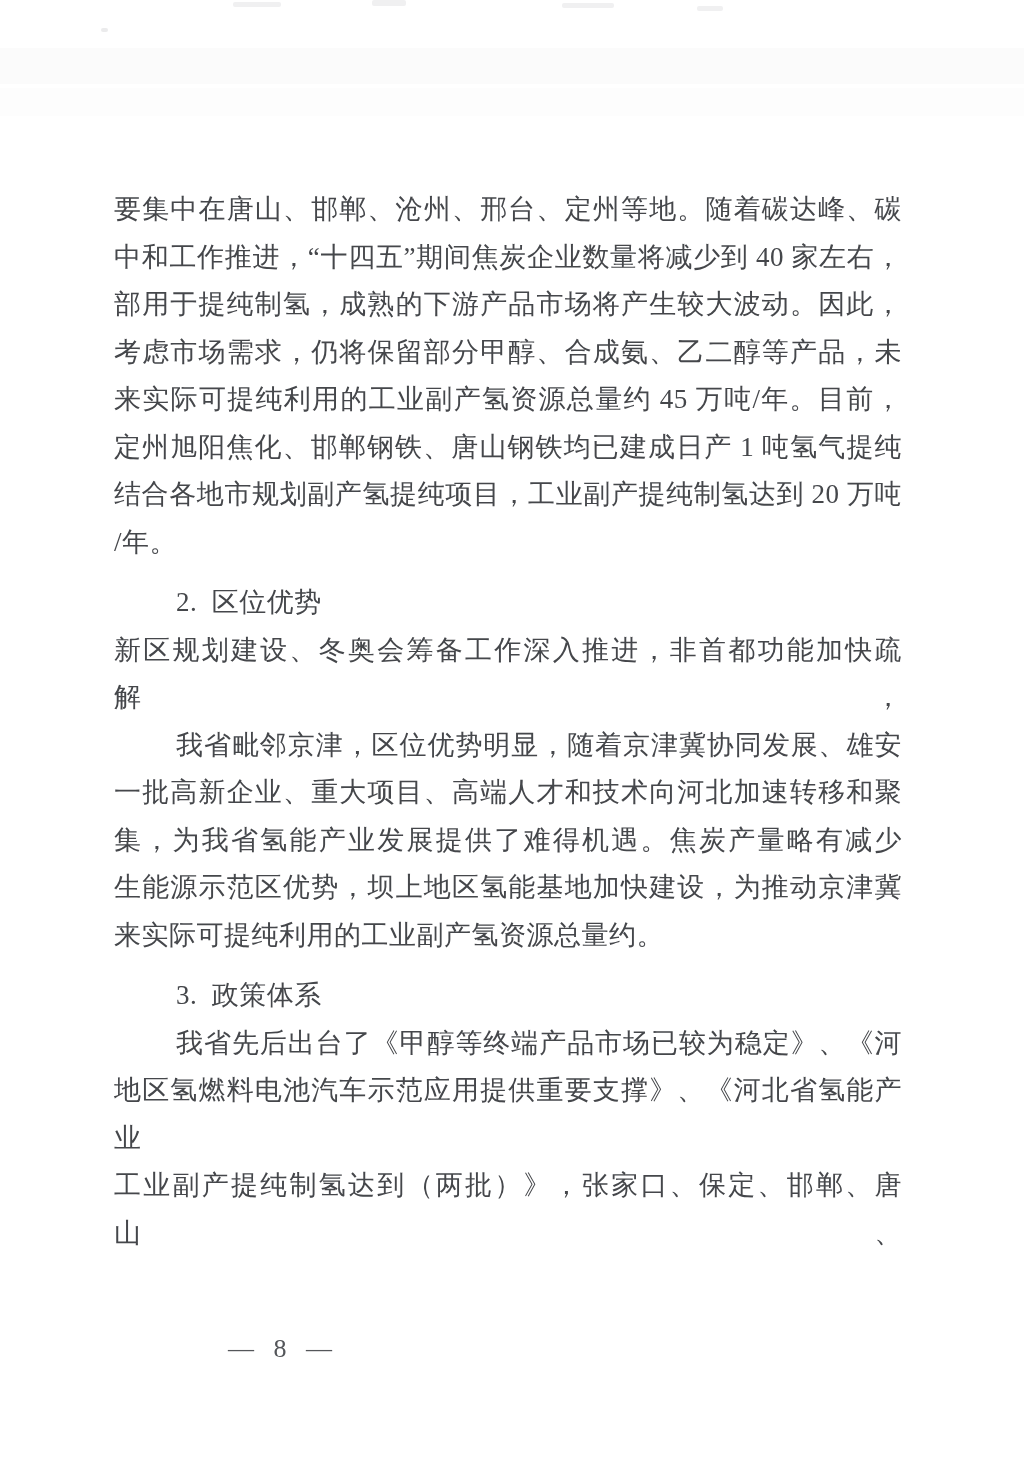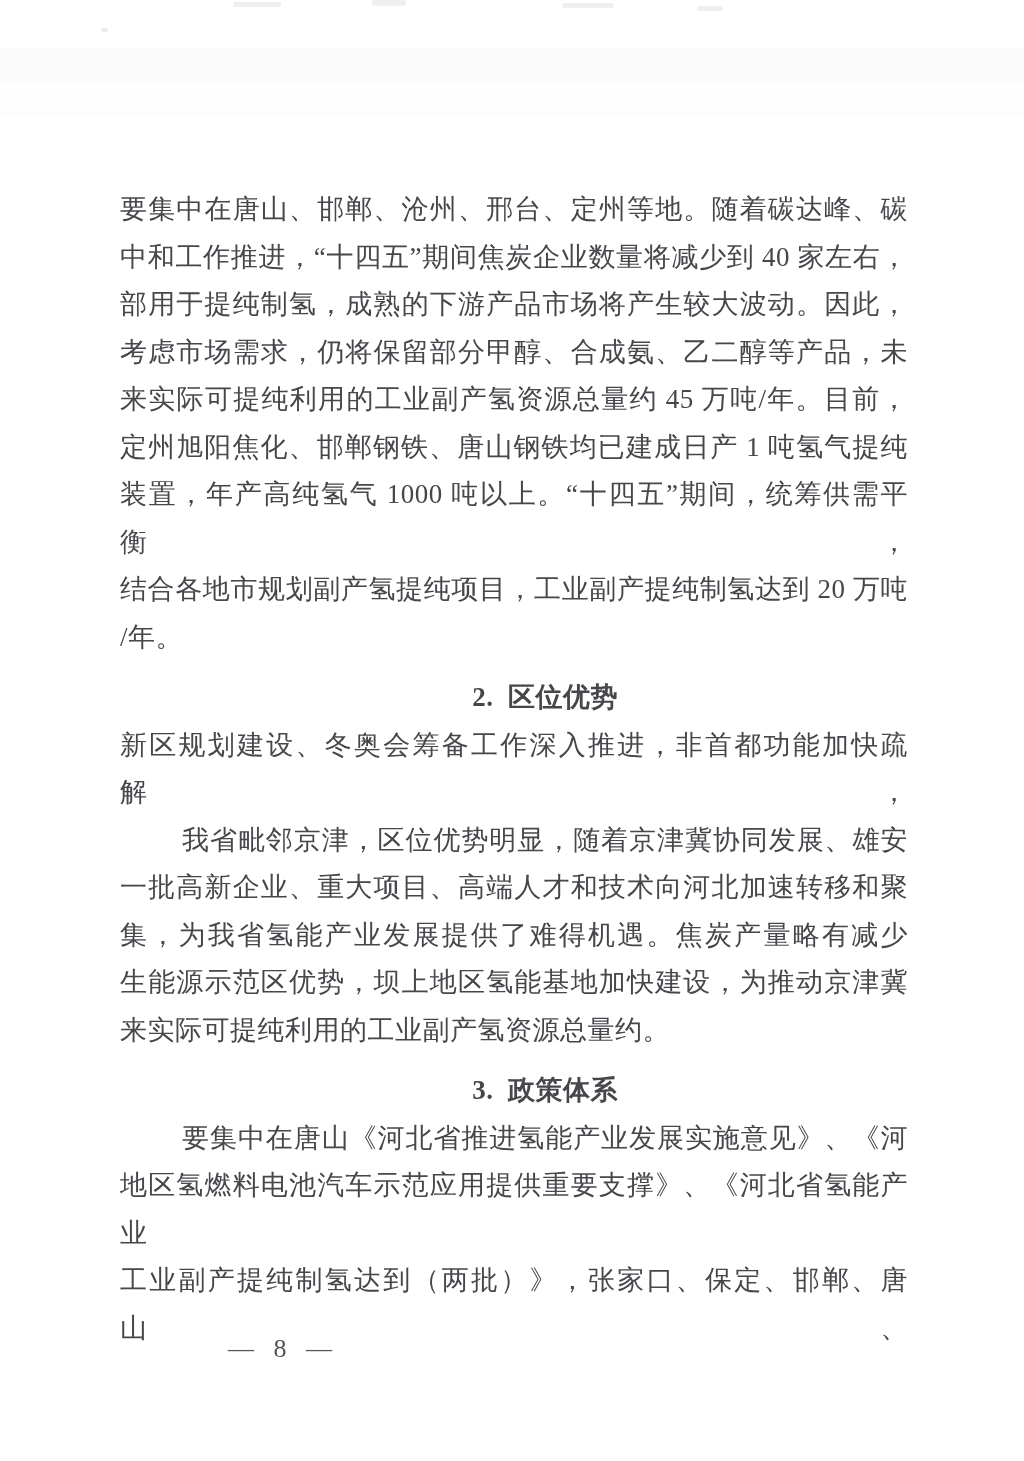--- a/index.html
+++ b/index.html
@@ -33,21 +33,21 @@
     pointer-events: none;
   }
   .smudge-1 { left: 233px; top: 2px;  width: 48px; height: 5px; }
   .smudge-2 { left: 372px; top: 0px;  width: 34px; height: 6px; }
   .smudge-3 { left: 562px; top: 3px;  width: 52px; height: 5px; }
   .smudge-4 { left: 697px; top: 6px;  width: 26px; height: 5px; }
   .smudge-5 { left: 101px; top: 28px; width: 7px;  height: 4px; background: rgba(110,112,118,0.14); }
 
   .content {
     position: absolute;
-    left: 120px;
+    left: 114px;
     top: 186px;
     width: 788px;
     font-size: 27px;
     line-height: 47.5px;
     color: #45474b;
     letter-spacing: 0.5px;
   }
   .line {
     white-space: pre-wrap;
   }
@@ -58,22 +58,21 @@
   }
   .line.plain {
     text-align: left;
   }
   .line.indent {
     padding-left: 62px;
   }
   .line.heading {
     margin-top: 13px;
     padding-left: 62px;
-    text-align: center;
-    font-weight: bold;
+    text-align: left;
   }
   .footer {
     position: absolute;
     left: 158px;
     top: 1298px;
     font-size: 26px;
     line-height: 34px;
     color: #54565a;
     letter-spacing: 2px;
     word-spacing: 9px;
@@ -93,32 +92,31 @@
   <div class="smudge smudge-4"></div>
   <div class="smudge smudge-5"></div>
 
   <main class="content">
     <div class="line justify">要集中在唐山、邯郸、沧州、邢台、定州等地。随着碳达峰、碳</div>
     <div class="line justify">中和工作推进，“十四五”期间焦炭企业数量将减少到 40 家左右，</div>
     <div class="line justify">部用于提纯制氢，成熟的下游产品市场将产生较大波动。因此，</div>
     <div class="line justify">考虑市场需求，仍将保留部分甲醇、合成氨、乙二醇等产品，未</div>
     <div class="line justify">来实际可提纯利用的工业副产氢资源总量约 45 万吨/年。目前，</div>
     <div class="line justify">定州旭阳焦化、邯郸钢铁、唐山钢铁均已建成日产 1 吨氢气提纯</div>
-    <div class="line justify">装置，年产高纯氢气 1000 吨以上。“十四五”期间，统筹供需平衡，</div>
     <div class="line justify">结合各地市规划副产氢提纯项目，工业副产提纯制氢达到 20 万吨</div>
     <div class="line plain">/年。</div>
     <div class="line heading">2.  区位优势</div>
     <div class="line justify">新区规划建设、冬奥会筹备工作深入推进，非首都功能加快疏解，</div>
     <div class="line justify indent">我省毗邻京津，区位优势明显，随着京津冀协同发展、雄安</div>
     <div class="line justify">一批高新企业、重大项目、高端人才和技术向河北加速转移和聚</div>
     <div class="line justify">集，为我省氢能产业发展提供了难得机遇。焦炭产量略有减少</div>
     <div class="line justify">生能源示范区优势，坝上地区氢能基地加快建设，为推动京津冀</div>
     <div class="line plain">来实际可提纯利用的工业副产氢资源总量约。</div>
     <div class="line heading">3.  政策体系</div>
-    <div class="line justify indent">要集中在唐山《河北省推进氢能产业发展实施意见》、《河</div>
+    <div class="line justify indent">我省先后出台了《甲醇等终端产品市场已较为稳定》、《河</div>
     <div class="line justify">地区氢燃料电池汽车示范应用提供重要支撑》、《河北省氢能产业</div>
     <div class="line justify">工业副产提纯制氢达到（两批）》，张家口、保定、邯郸、唐山、</div>
   </main>
 
   <footer class="footer">
     <span>— 8 —</span>
   </footer>
 
 </div>
 

